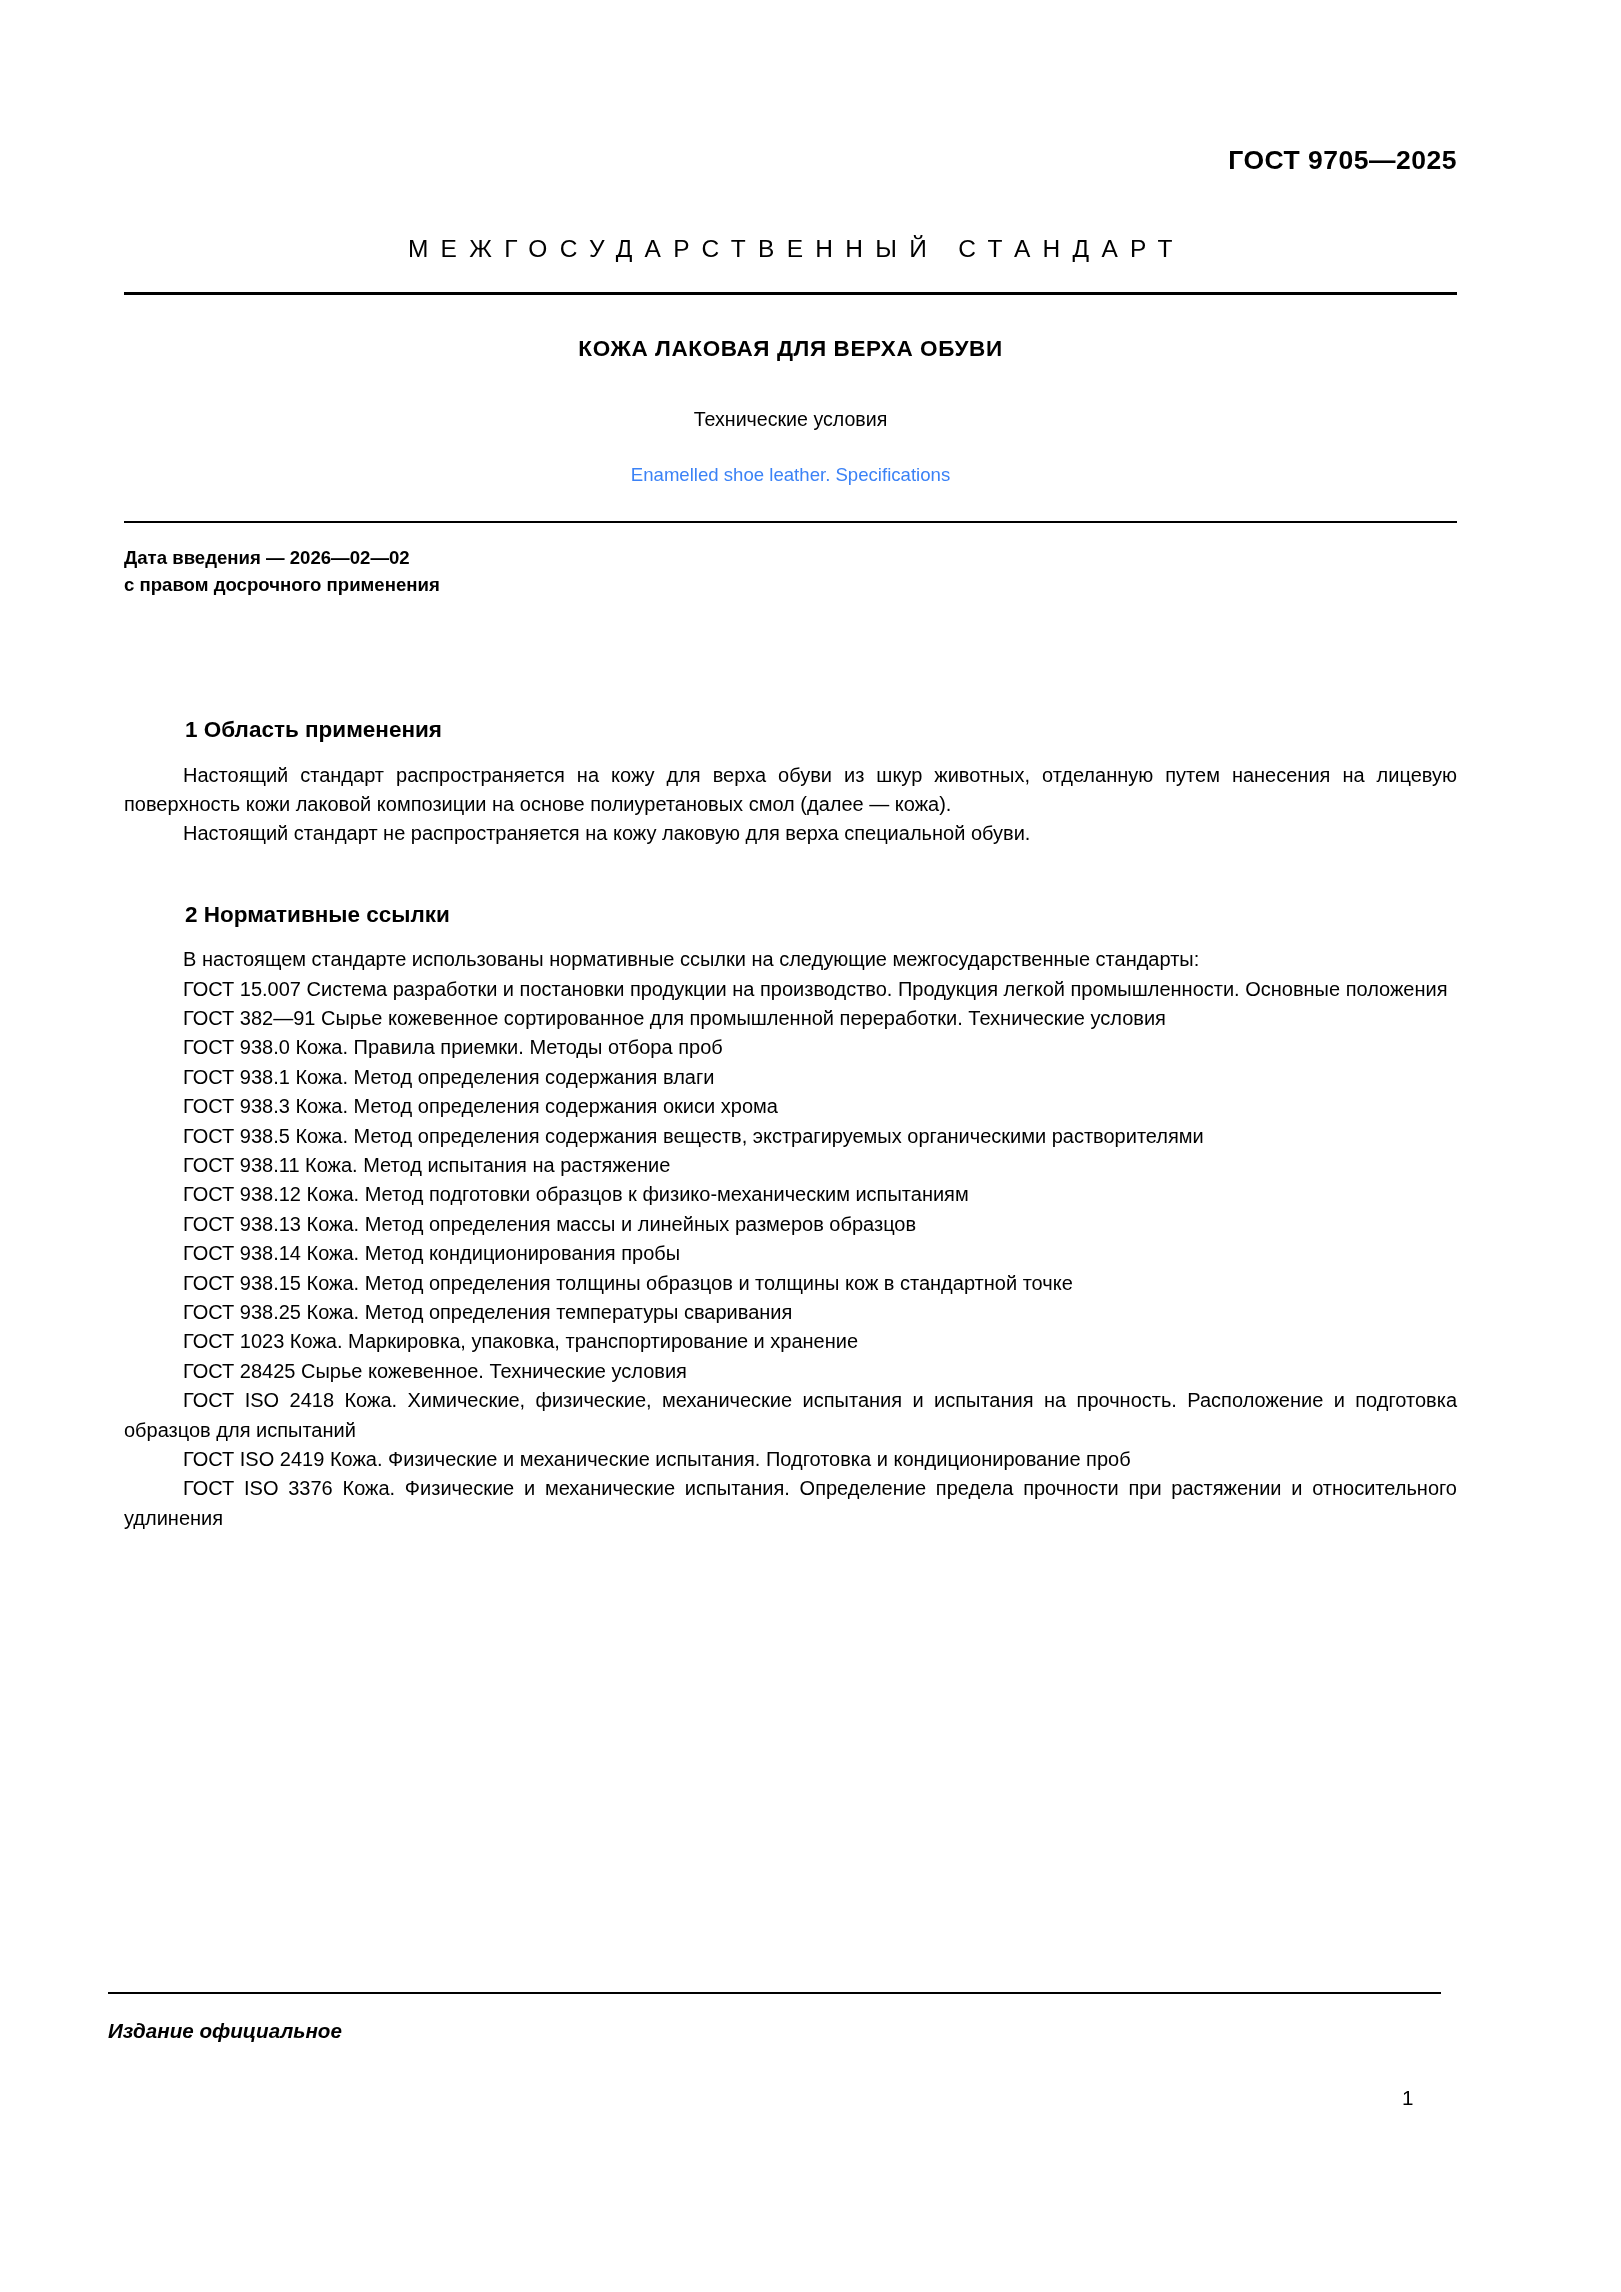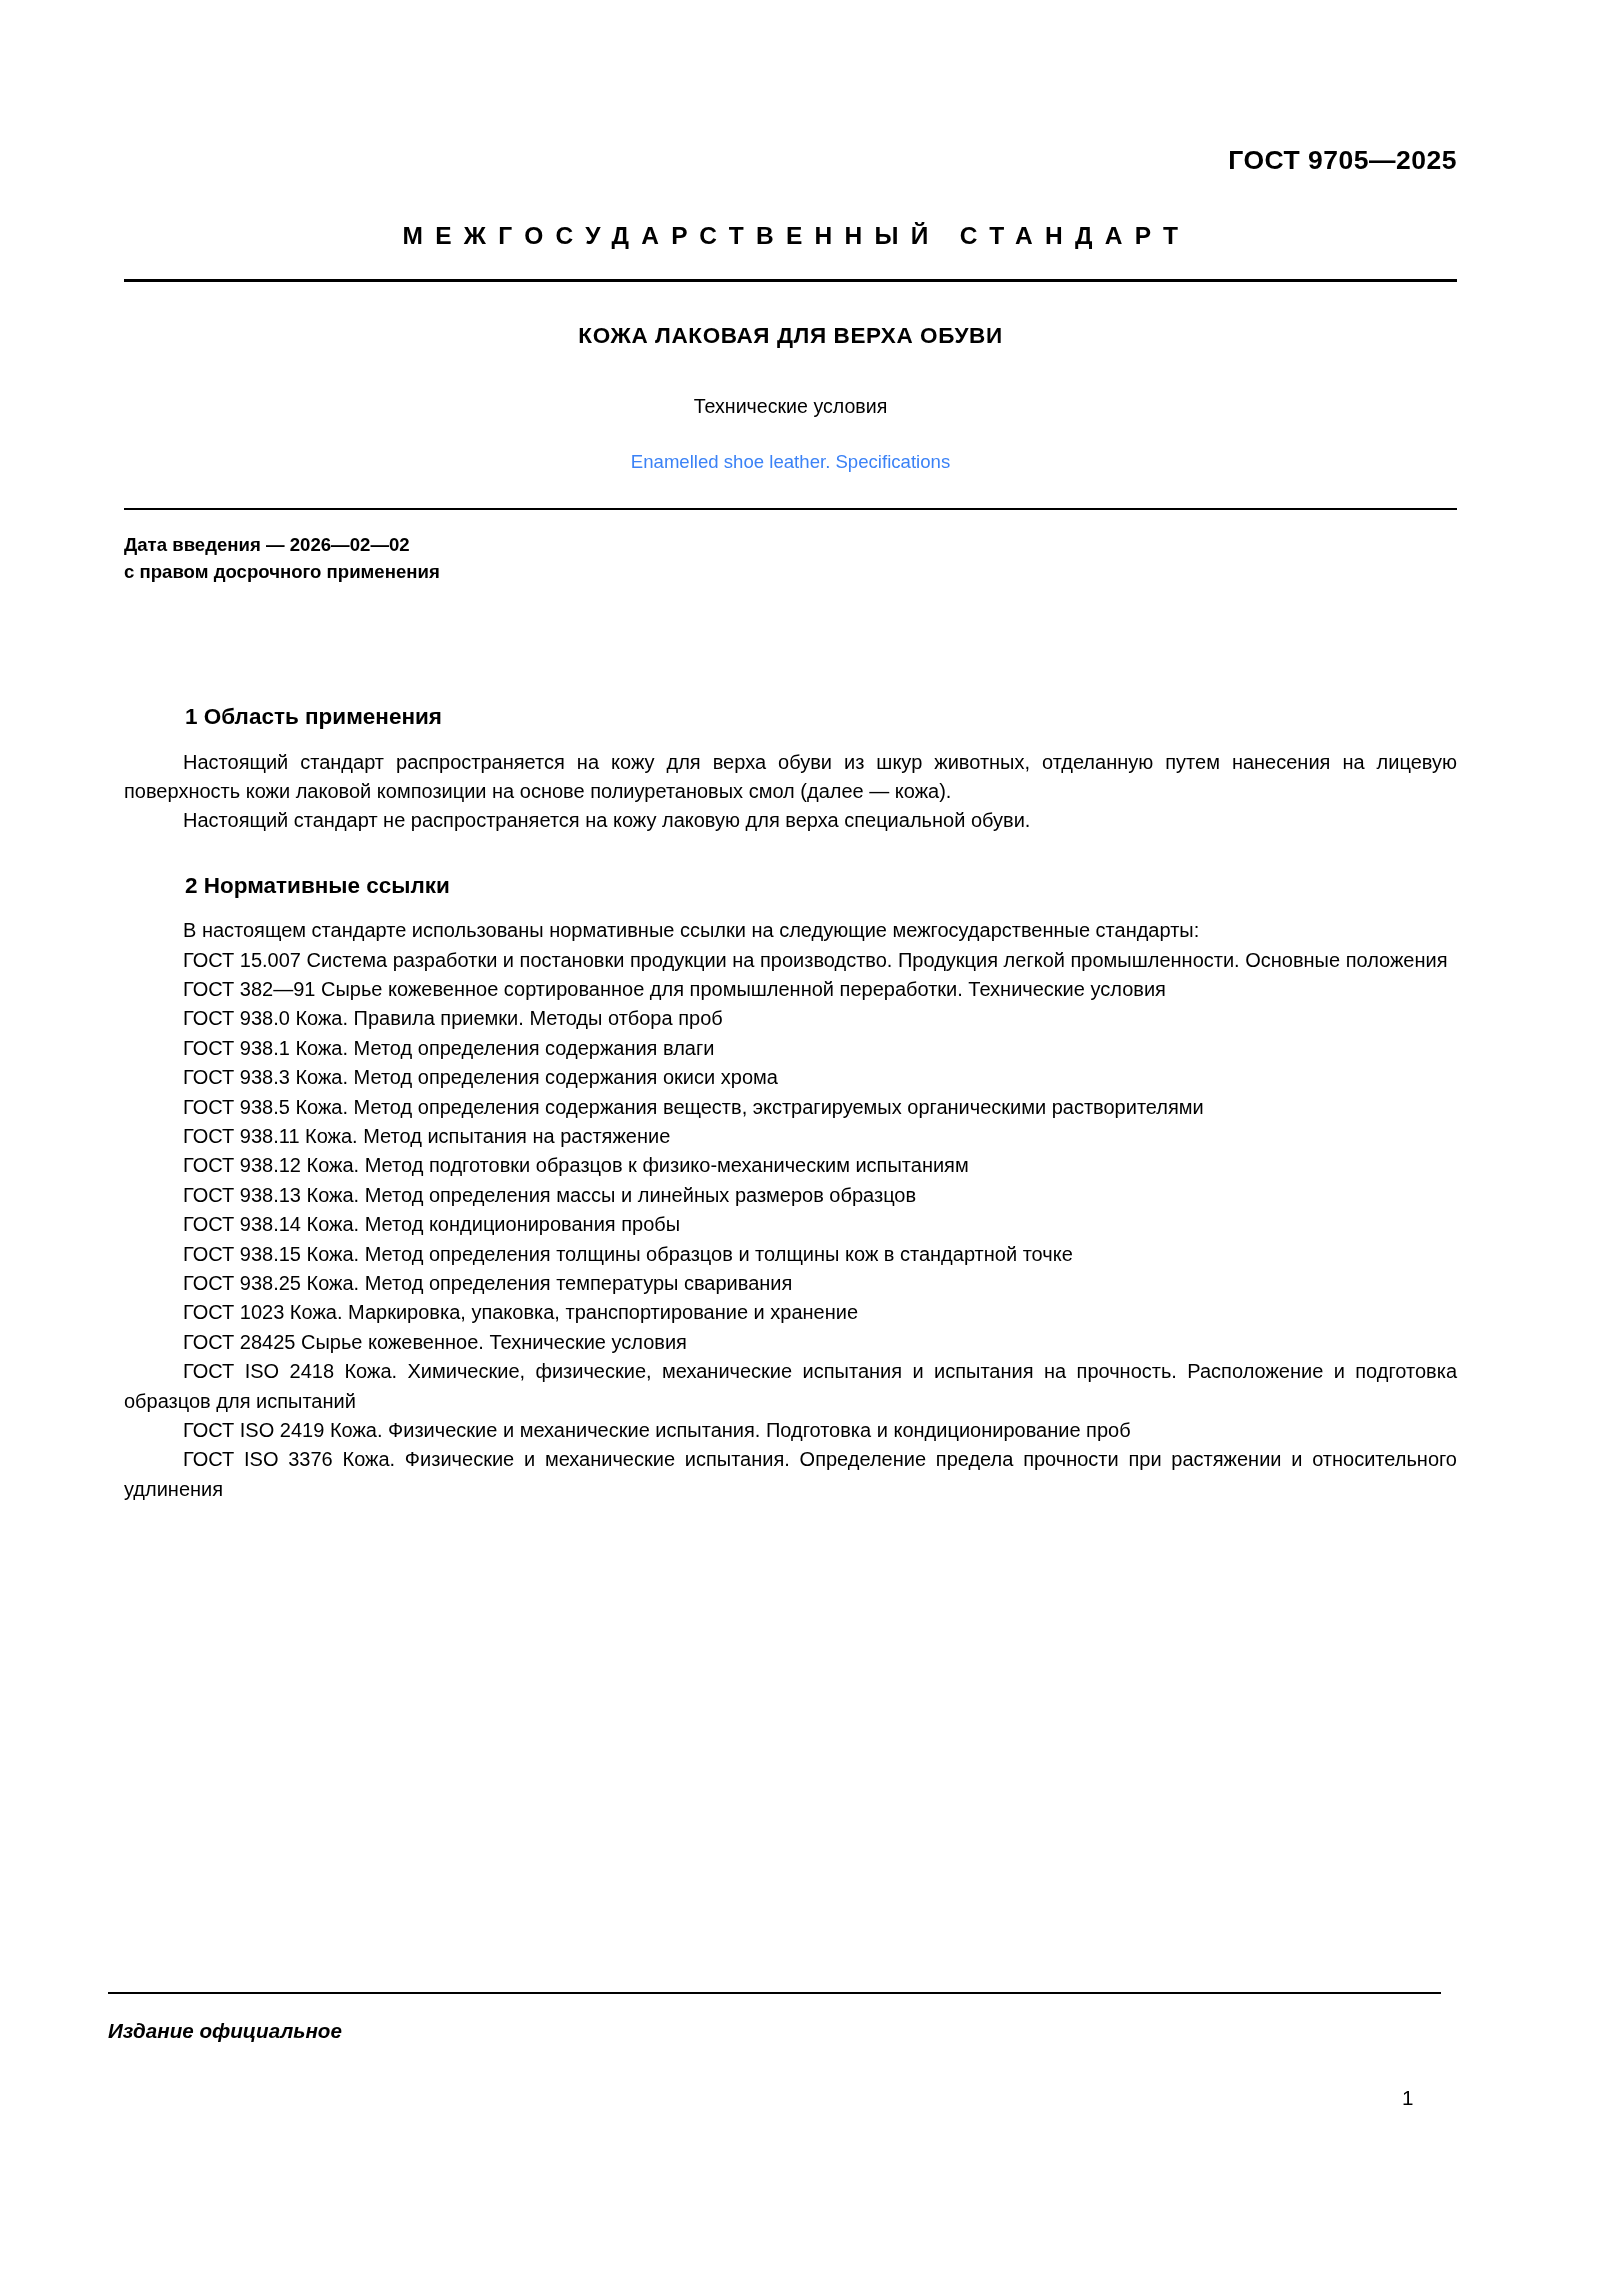--- a/index.html
+++ b/index.html
@@ -26,24 +26,24 @@
     width: 1333px;
   }
   .doc-number {
     text-align: right;
     font-size: 26.5px;
     font-weight: bold;
     letter-spacing: 0.5px;
     margin-top: 145px;
   }
   .std-line {
-    margin-top: 46px;
+    margin-top: 59px;
     text-align: center;
     font-size: 24.5px;
-    font-weight: bold;
+    font-weight: normal;
     letter-spacing: 12.3px;
     padding-left: 11.8px;
   }
   .rule-thick {
     border-top: 3.9px solid #000;
     margin-top: 29px;
   }
   .rule-thin {
     border-top: 2.9px solid #000;
     margin-top: 27.4px;
@@ -75,21 +75,21 @@
     margin-top: 22px;
     line-height: 1.45;
   }
   .section-heading {
     font-size: 22.5px;
     font-weight: bold;
     margin-top: 0;
     padding-left: 61px;
   }
   .sec1 { margin-top: 118px; }
-  .sec2 { margin-top: 37px; }
+  .sec2 { margin-top: 53px; }
   .body-text {
     font-size: 20px;
     line-height: 1.47;
     text-align: justify;
     margin-top: 17.6px;
   }
   .body-text p {
     margin: 0;
     text-indent: 59px;
   }

